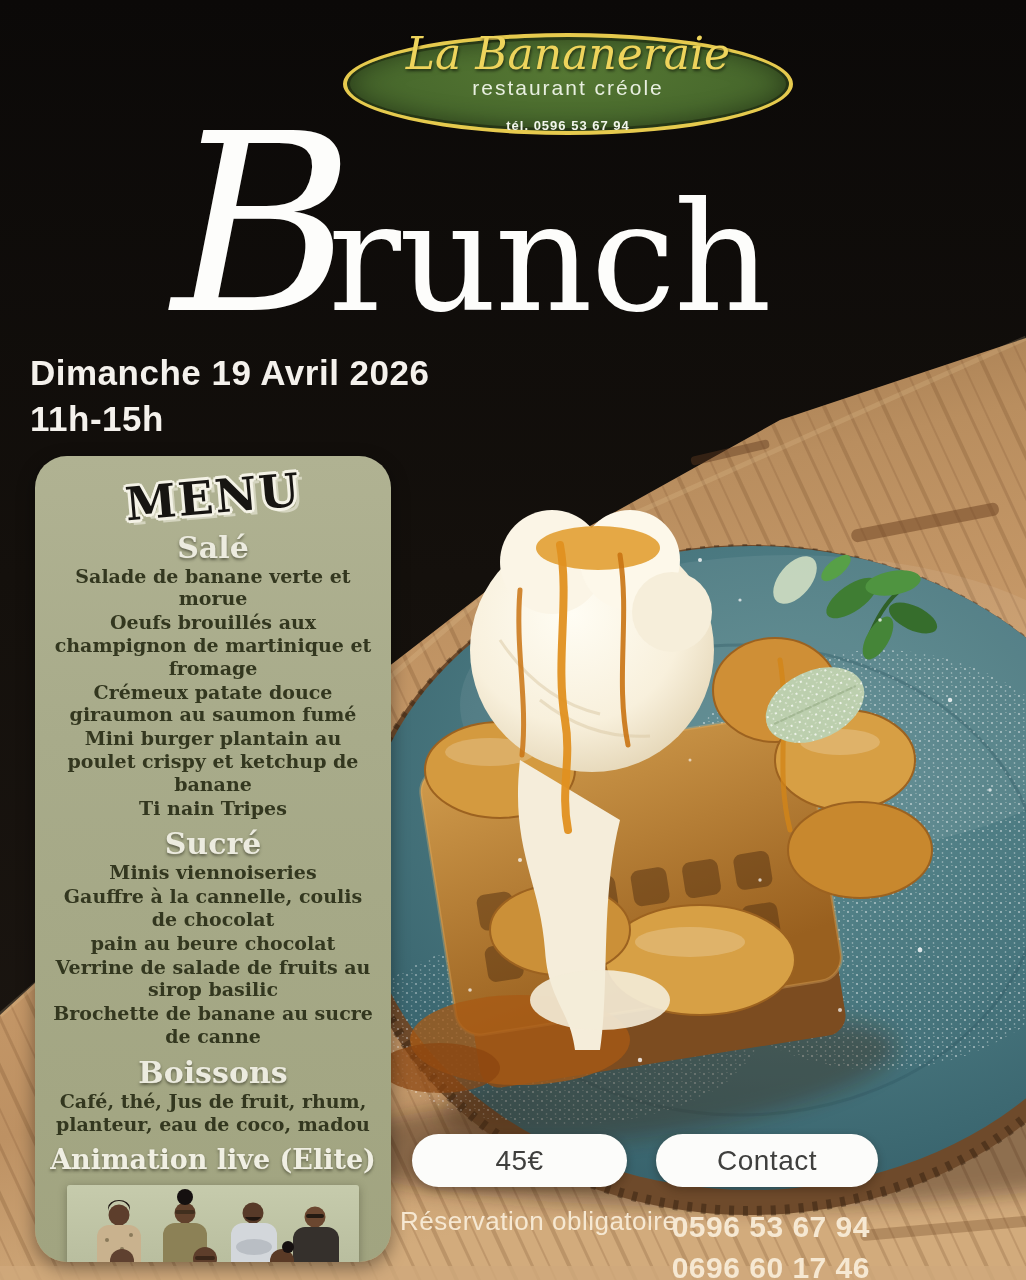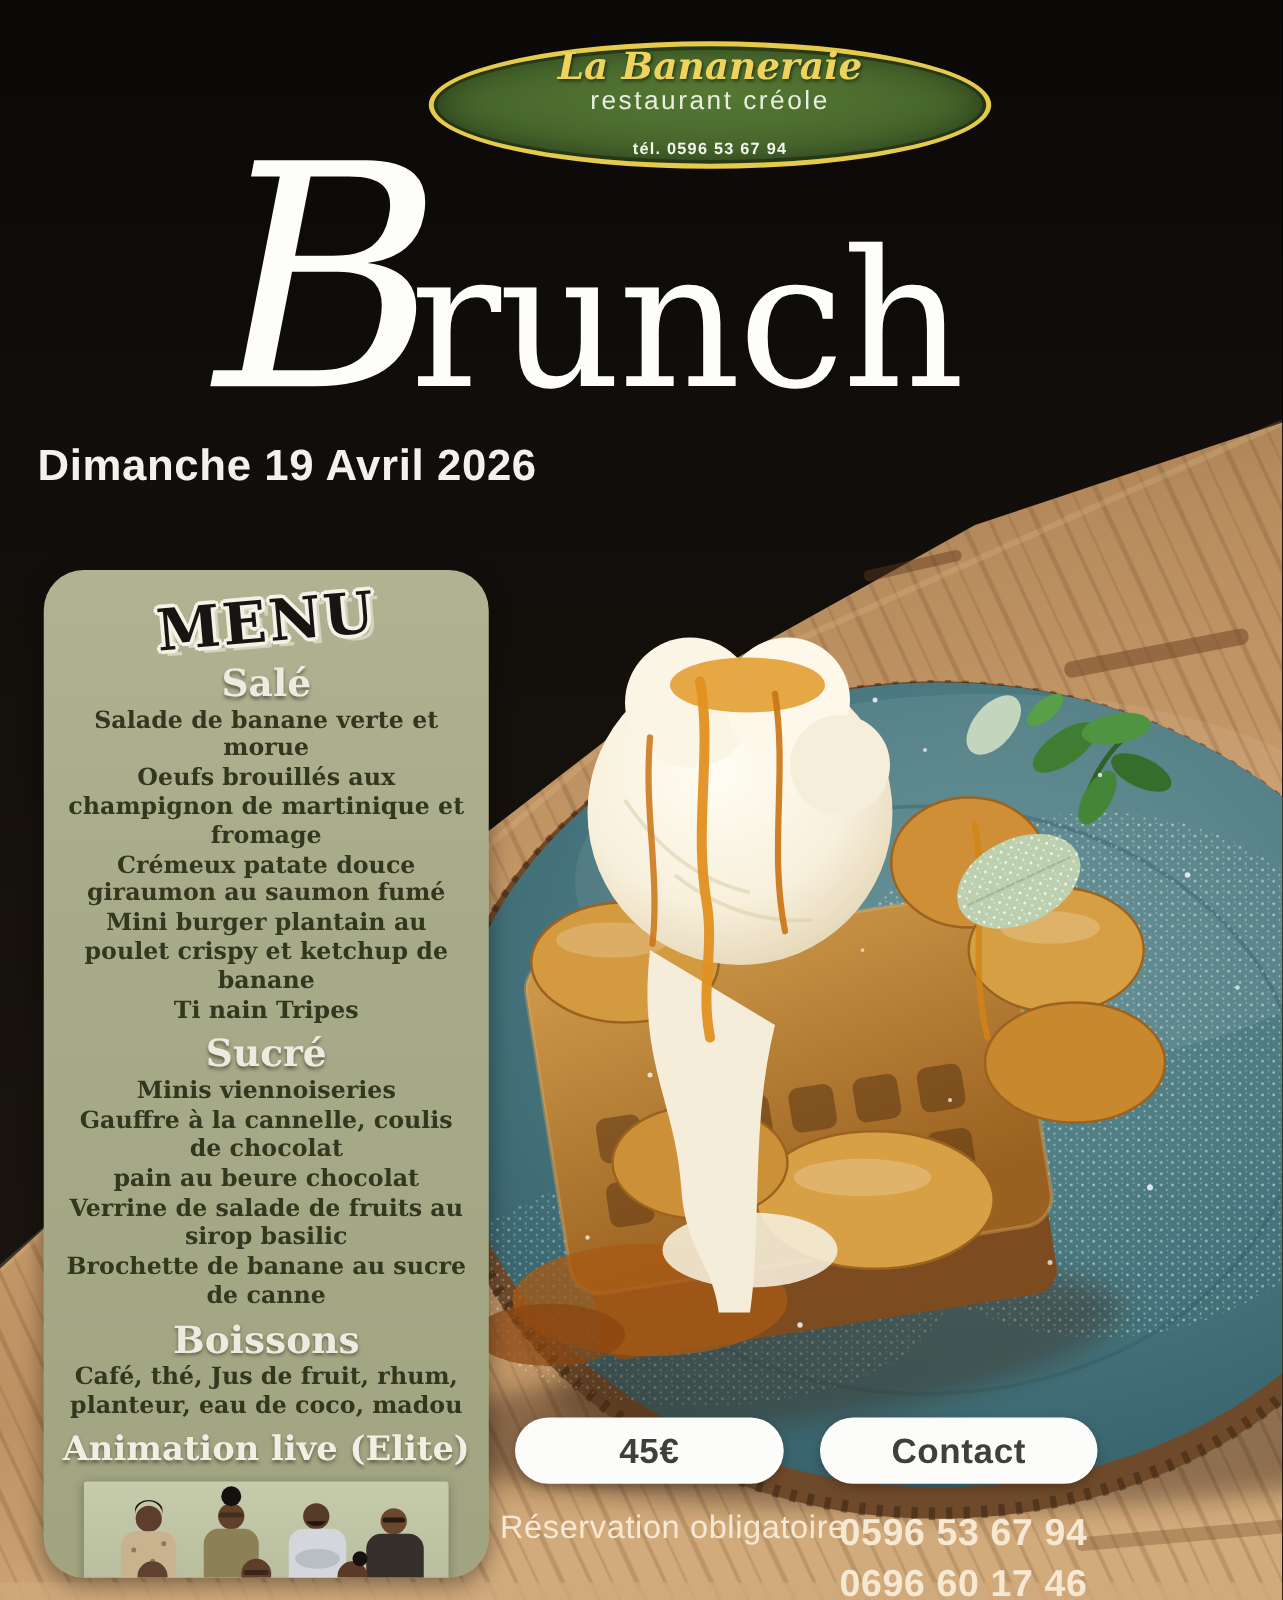--- a/index.html
+++ b/index.html
@@ -11,22 +11,22 @@
   .photo{position:absolute;inset:0;}
   
   .logo{
     position:absolute;left:343px;top:33px;width:450px;height:102px;
     border-radius:50%;border:4px solid #e6ca4e;box-sizing:border-box;
     background:radial-gradient(ellipse at 50% 40%,#557733 0%,#496a2d 55%,#3a5424 100%);
     box-shadow:inset 0 0 0 3px rgba(25,35,12,.55), inset 0 0 26px rgba(0,0,0,.4);
     display:flex;flex-direction:column;align-items:center;justify-content:center;
   }
   .logo-name{
-    font-family:"DejaVu Serif",serif;font-style:italic;font-weight:bold;
-    font-size:30px;line-height:1;color:#eed45c;text-shadow:1px 2px 3px rgba(0,0,0,.55);
+    font-family:"DejaVu Serif",serif;font-style:italic;font-weight:normal;
+    font-size:44px;line-height:1;color:#eed45c;text-shadow:1px 2px 3px rgba(0,0,0,.55);
     margin-top:-4px;
     text-align:center;
   }
   .logo-sub{font-size:21px;letter-spacing:2px;color:#e8efe0;margin-top:0px;}
   .logo-phone{font-size:13px;font-weight:bold;letter-spacing:1px;color:#f2f6ec;margin-top:18px;}
   
   .brunch{
     position:absolute;left:172px;top:100px;display:flex;align-items:baseline;
     color:#fdfdfb;white-space:nowrap;
   }
@@ -74,21 +74,21 @@
     color:#f0efe3;text-shadow:0 2px 3px rgba(35,35,22,.5);margin-top:10px;
   }
   .band{
     margin-top:10px;width:292px;height:142px;border-radius:3px;overflow:hidden;
     flex:none;box-shadow:0 2px 8px rgba(40,40,25,.35);
   }
   
   .pill{
     position:absolute;top:1134px;height:53px;border-radius:27px;background:#fcfcfa;
     box-shadow:0 3px 8px rgba(30,18,8,.3);display:flex;align-items:center;justify-content:center;
-    font-size:28px;font-weight:bold;color:#3f3f3d;letter-spacing:.5px;cursor:pointer;
+    font-size:28px;font-weight:normal;color:#3f3f3d;letter-spacing:.5px;cursor:pointer;
   }
   .pill.price{left:412px;width:215px;}
   .pill.contact{left:656px;width:222px;}
   .reservation{
     position:absolute;left:400px;top:1206px;color:#f6e8d2;
     font-size:26px;font-weight:500;letter-spacing:.5px;
   }
   .phones{
     position:absolute;left:630px;top:1206px;width:240px;text-align:right;
     color:#f6e8d2;font-size:30px;font-weight:600;line-height:1.38;letter-spacing:.5px;
@@ -249,20 +249,21 @@
     <div class="logo-phone">tél. 0596 53 67 94</div>
   </div>
 
   <div class="brunch">
     <span class="b">B</span>
       <span class="rest">runch</span>
   </div>
 
   <div class="date">
     <div>Dimanche 19 Avril 2026</div>
+    <div>11h-15h</div>
   </div>
 
   <div class="panel">
     <div class="menu-heading">MENU</div>
 
     <div class="sec-title first">Salé</div>
     <div class="item">Salade de banane verte et morue</div>
     <div class="item">Oeufs brouillés aux champignon de martinique et fromage</div>
     <div class="item">Crémeux patate douce giraumon au saumon fumé</div>
     <div class="item">Mini burger plantain au poulet crispy et ketchup de banane</div>

